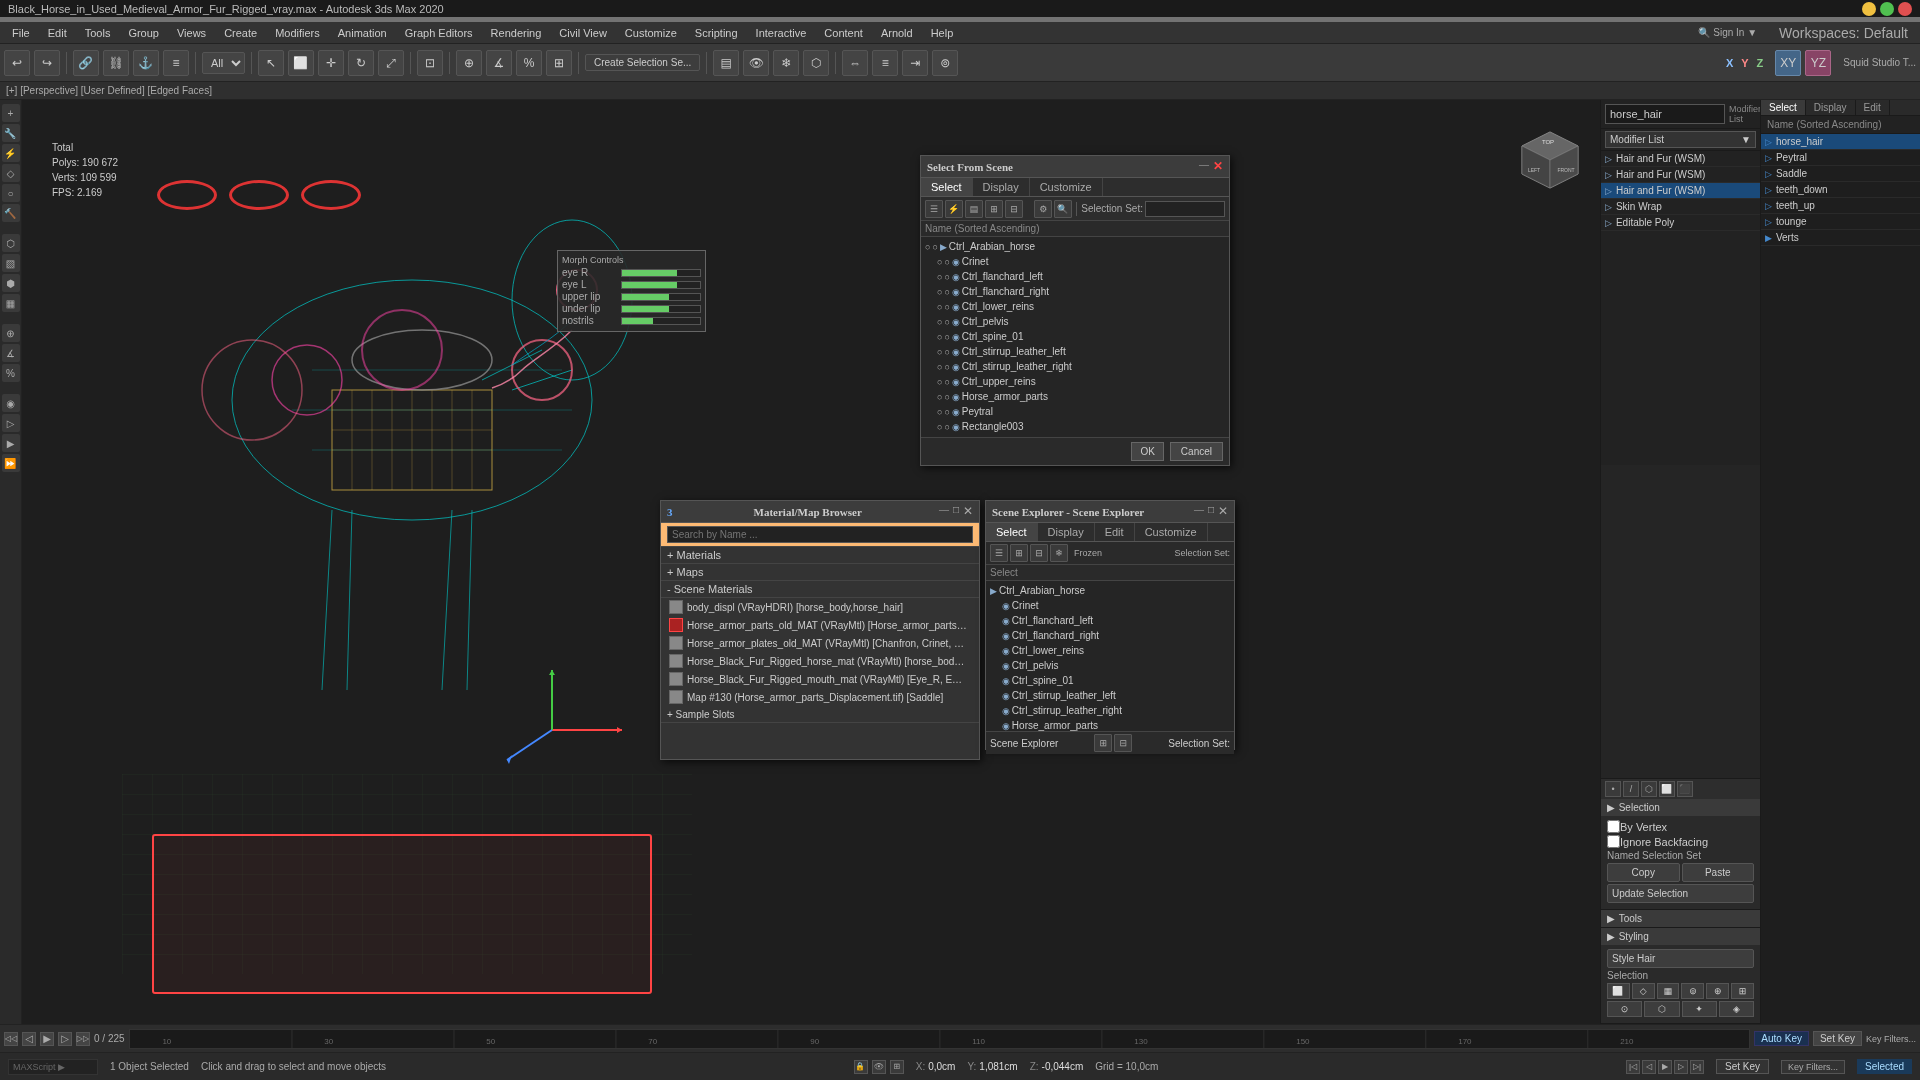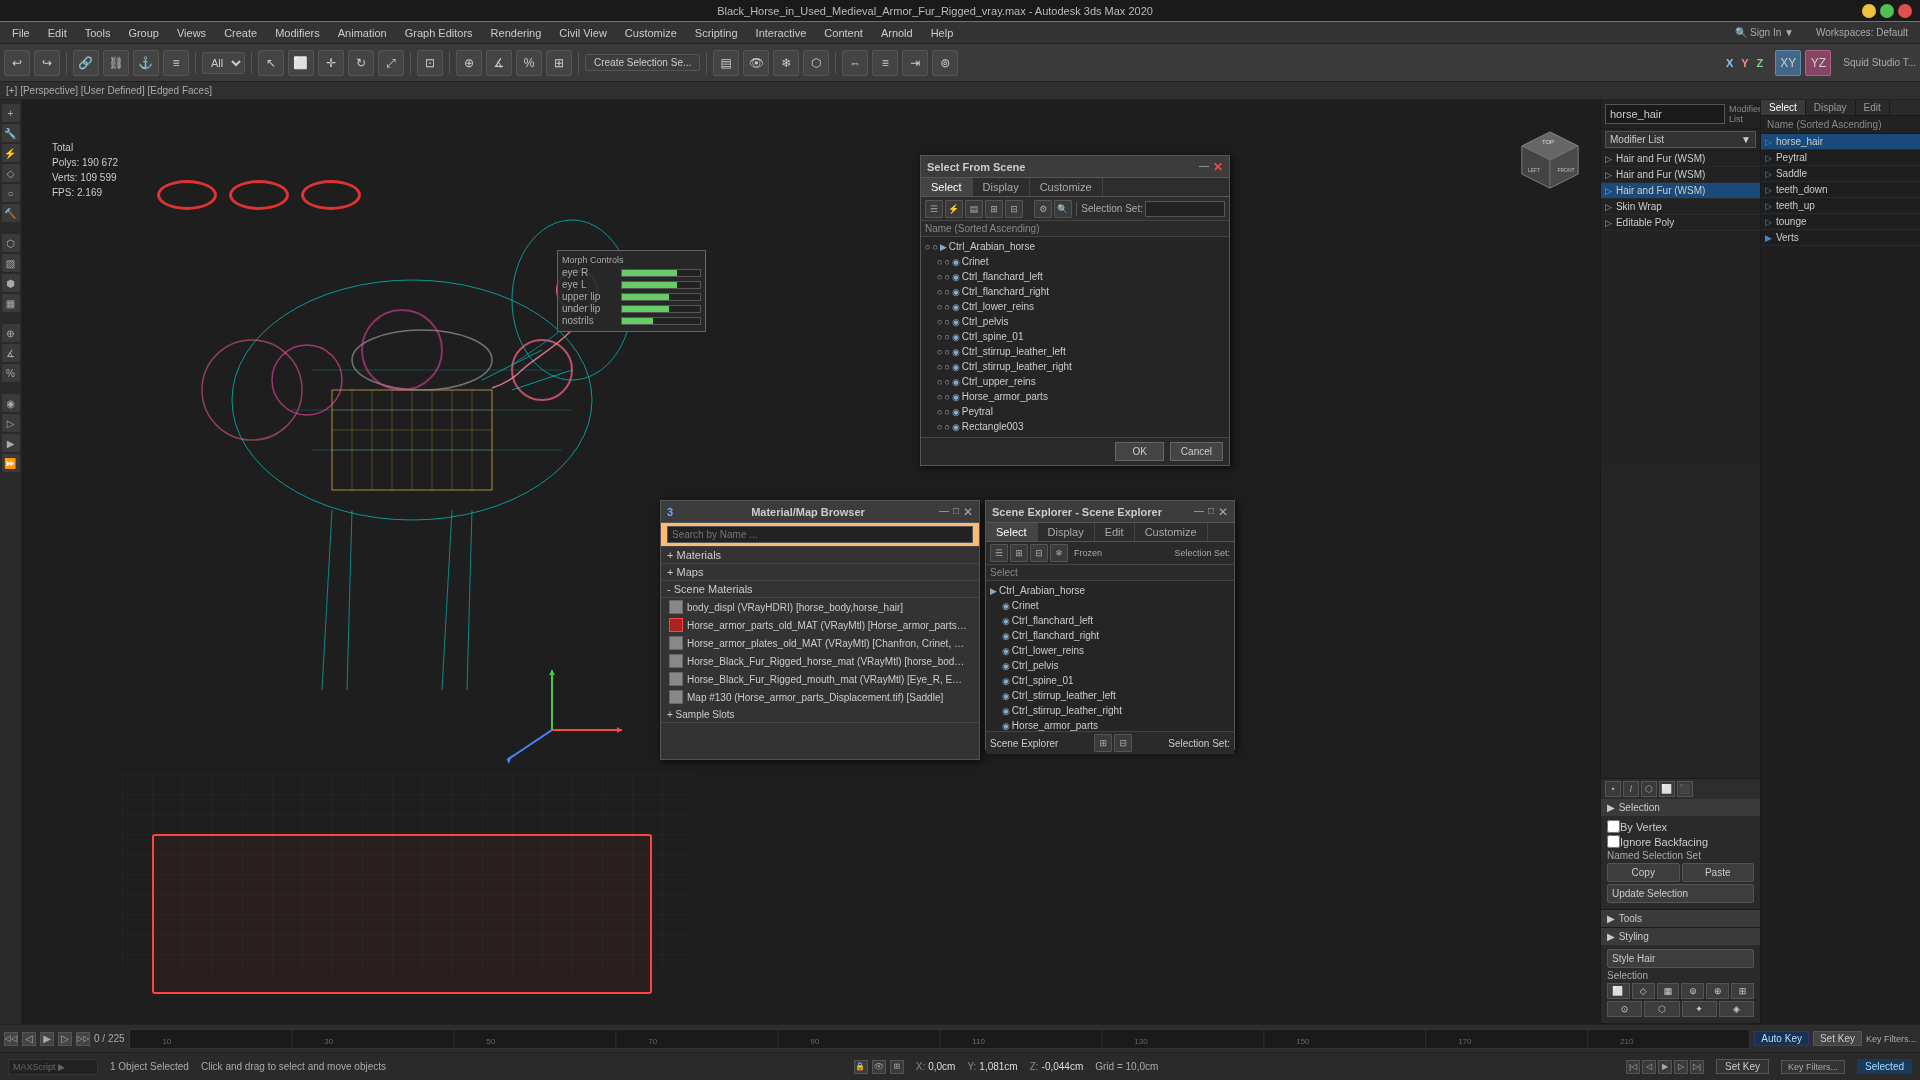--- a/index.html
+++ b/index.html
@@ -14,22 +14,21 @@
       position: relative;
     }
 
     
     #title-bar {
       height: 22px;
       background: #1a1a1a;
       display: flex;
       align-items: center;
       padding: 0 8px;
-      border-bottom: 1px solid #737373;
-      text-align: center;
+      border-bottom: 5px solid #737373;
     }
     #title-bar .title-text {
       font-size: 11px;
       color: #bbb;
       flex: 1;
     }
     #title-bar .win-controls {
       display: flex;
       gap: 4px;
     }
@@ -229,20 +228,21 @@
       z-index: 100;
     }
     .panel-header {
       height: 22px;
       background: #3c3c3c;
       display: flex;
       align-items: center;
       padding: 0 6px;
       border-bottom: 1px solid #555;
       justify-content: space-between;
+      font-family: Liberation Serif, serif;
     }
     .panel-title {
       font-size: 11px;
       color: #ccc;
       font-weight: bold;
     }
 
     
     #select-from-scene {
       left: 920px;
@@ -460,21 +460,21 @@
       align-items: center;
       gap: 3px;
     }
     .coord-label { color: #888; }
     .coord-value { color: #ddd; }
 
     .panel-btn-ok {
       background: #444;
       border: 1px solid #666;
       color: #ccc;
-      padding: 3px 16px;
+      padding: 3px 8px;
       cursor: pointer;
       font-size: 10px;
     }
     .panel-btn-cancel {
       background: #444;
       border: 1px solid #666;
       color: #ccc;
       padding: 3px 10px;
       cursor: pointer;
       font-size: 10px;
@@ -595,21 +595,21 @@
   <div class="menu-item">Civil View</div>
   <div class="menu-item">Customize</div>
   <div class="menu-item">Scripting</div>
   <div class="menu-item">Interactive</div>
   <div class="menu-item">Content</div>
   <div class="menu-item">Arnold</div>
   <div class="menu-item">Help</div>
   <div style="flex:1"></div>
   <div style="display:flex;align-items:center;gap:22px;padding-right:8px;">
     <span style="font-size:10px;color:#aaa;">🔍 Sign In ▼</span>
-    <span style="font-size:10px;color:#aaa;">Workspaces: Default</span>
+    <span style="font-size:14px;color:#aaa;">Workspaces: Default</span>
   </div>
 </div>
 
 <div id="toolbar">
   <div class="toolbar-btn" title="Undo">↩</div>
   <div class="toolbar-btn" title="Redo">↪</div>
   <div class="toolbar-sep"></div>
   <div class="toolbar-btn">🔗</div>
   <div class="toolbar-btn">⛓</div>
   <div class="toolbar-btn">⚓</div>

